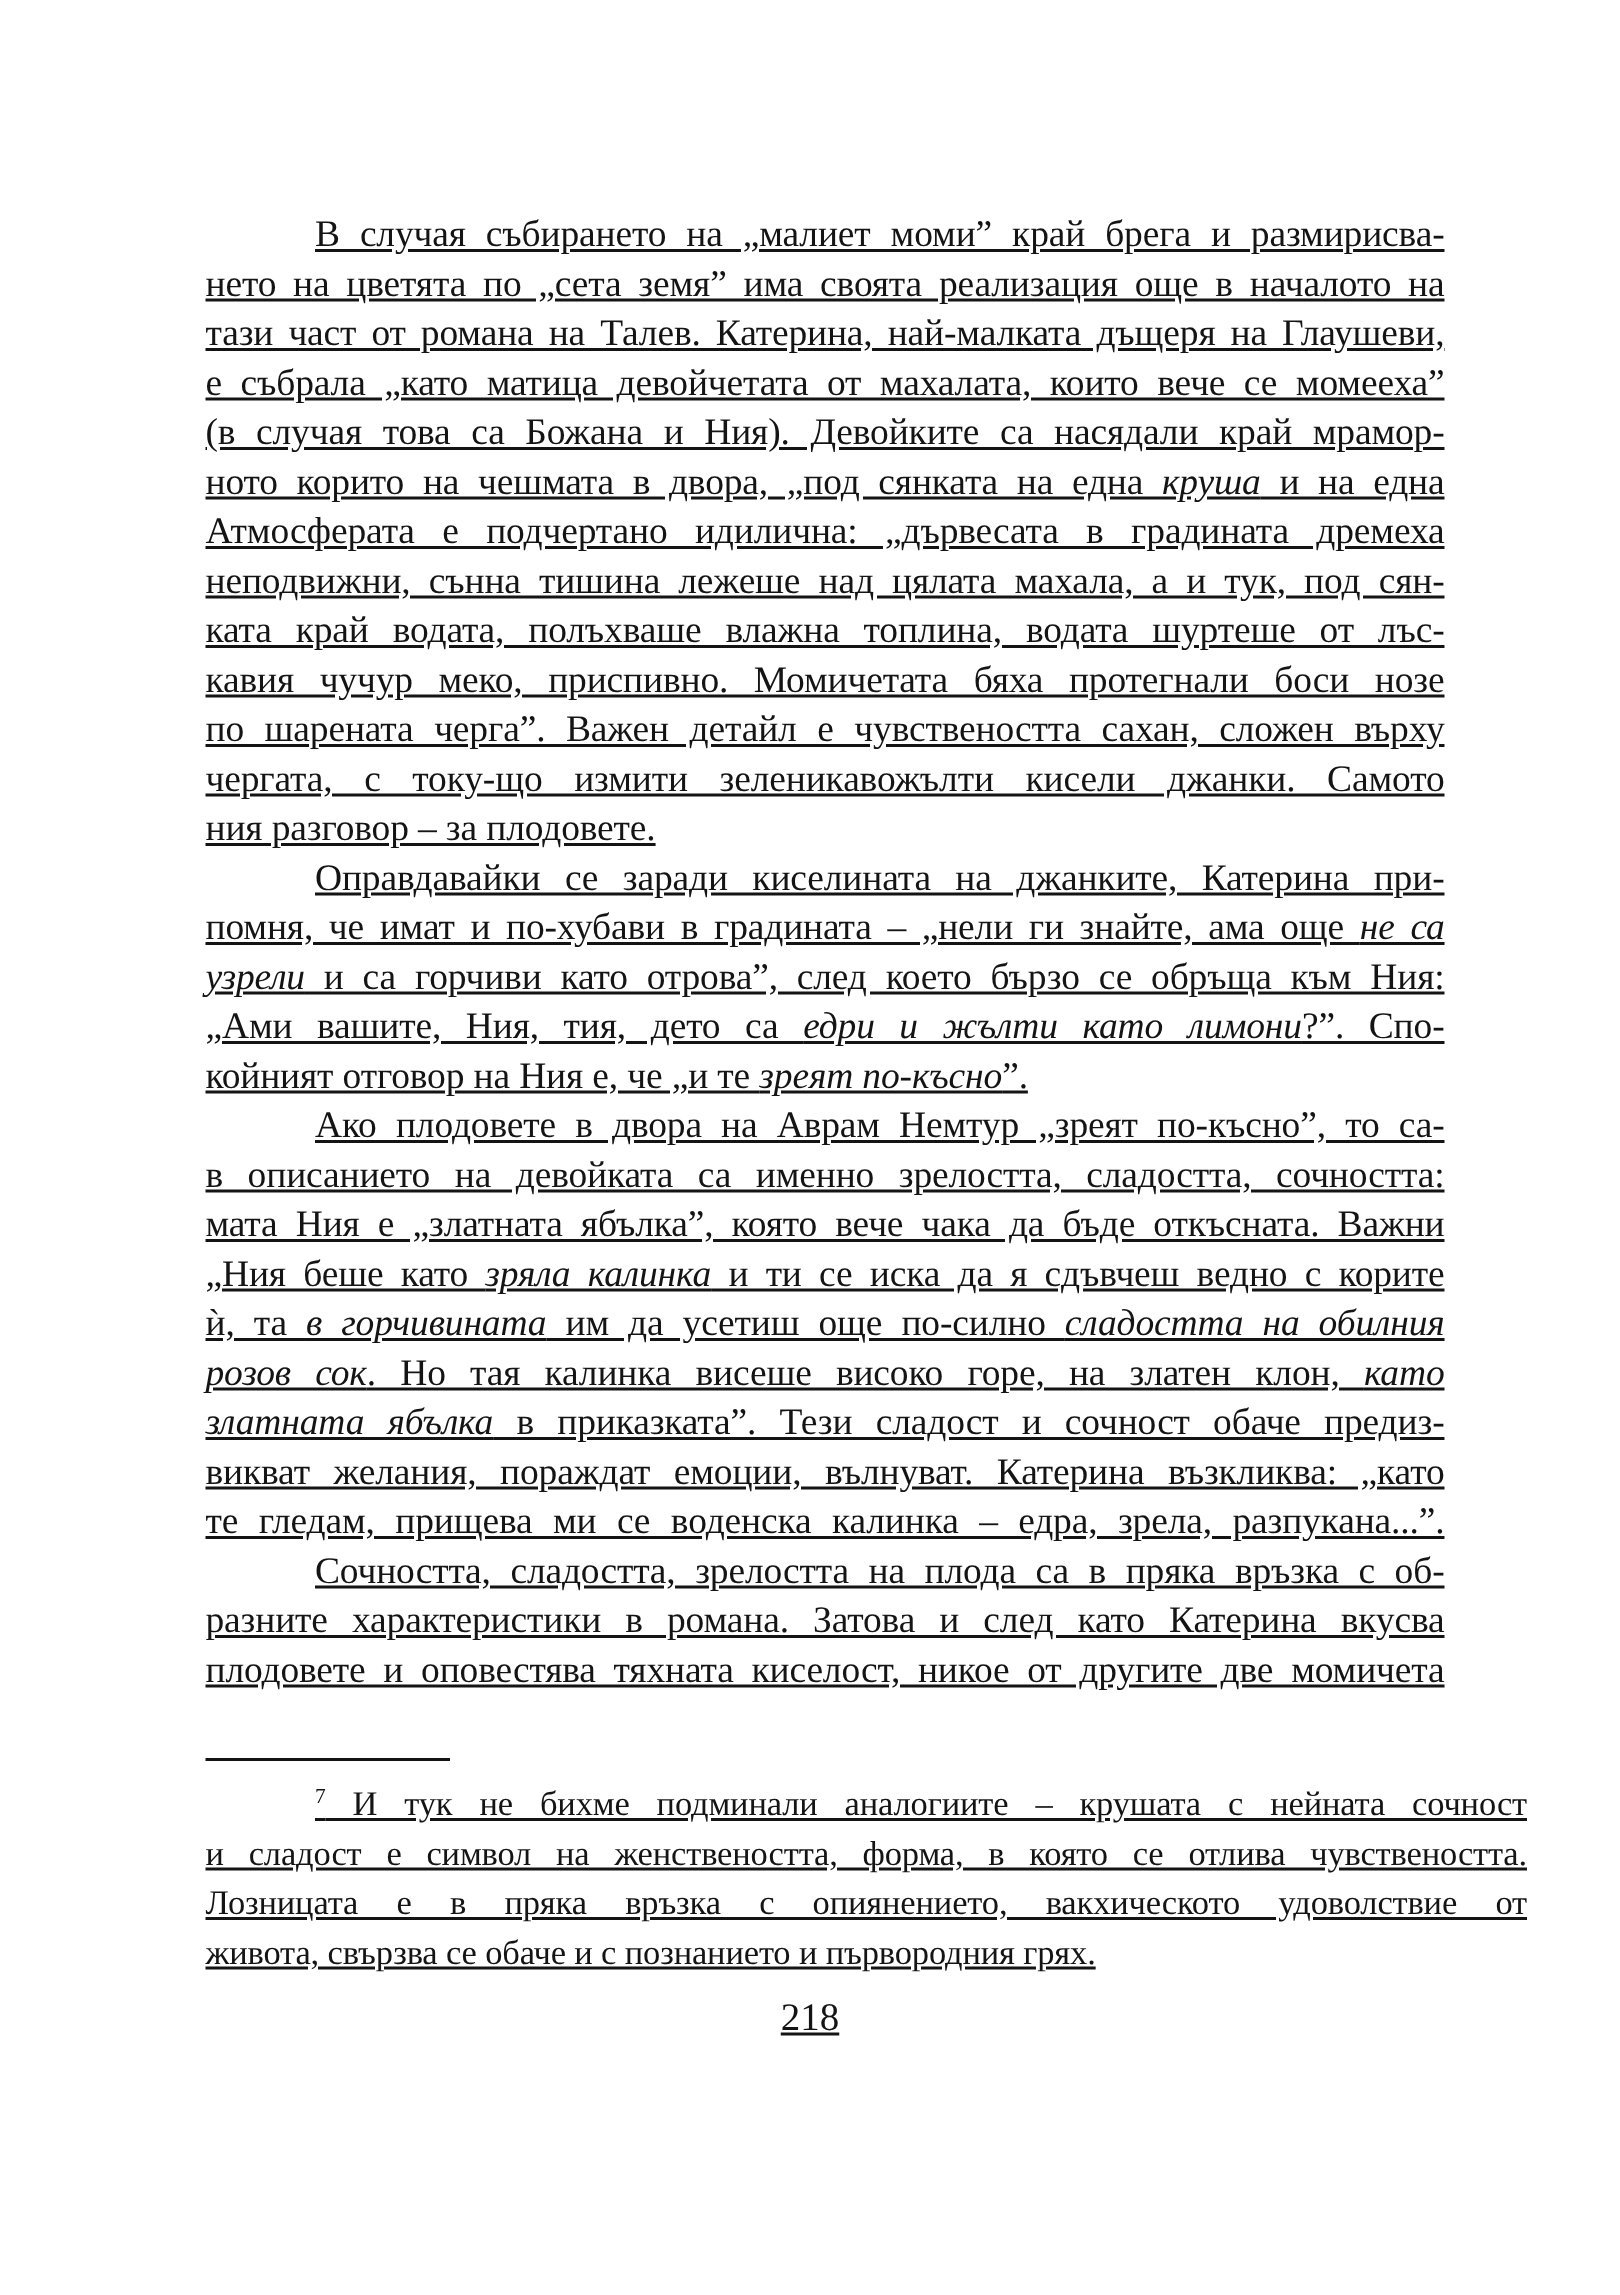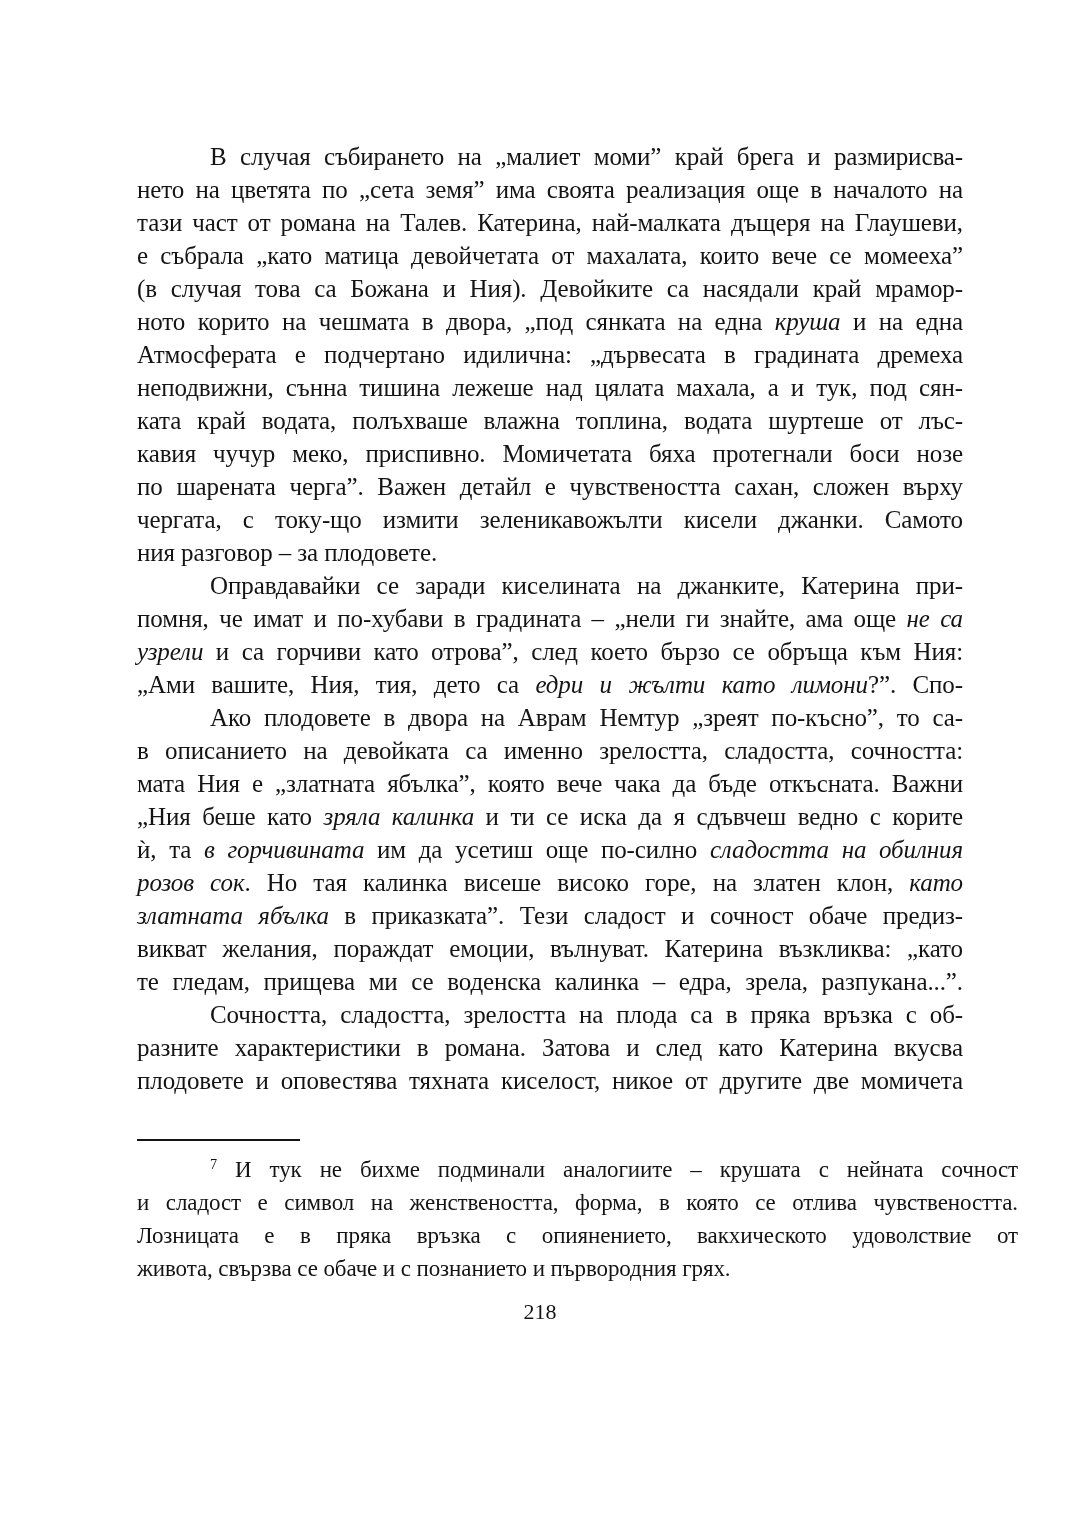--- a/index.html
+++ b/index.html
@@ -5,20 +5,21 @@
   html, body { margin: 0; padding: 0; background: #ffffff; }
   .page {
     position: relative;
     width: 1080px;
     height: 1530px;
     background: #ffffff;
     color: #141414;
     font-family: "Liberation Serif", "DejaVu Serif", serif;
     box-sizing: border-box;
     overflow: hidden;
+    text-decoration: underline;
   }
   .body-text {
     padding: 140px 117px 0 137px;
     font-size: 25px;
     line-height: 33px;
     letter-spacing: -0.1px;
   }
   .line {
     text-align: justify;
     text-align-last: justify;
@@ -42,21 +43,21 @@
   }
   .footnotes {
     padding: 12px 62px 0 137px;
     font-size: 23px;
     line-height: 33px;
     letter-spacing: -0.1px;
   }
   .page-number {
     margin-top: 10px;
     text-align: center;
-    font-size: 22px;
+    font-size: 26px;
     line-height: 33px;
   }
 </style>
 </head>
 <body>
 
 <div class="page">
   <main class="body-text" id="body-text">
       <div class="line indent"><span>В случая събирането на „малиет моми” край брега и размирисва-</span></div>
       <div class="line"><span>нето на цветята по „сета земя” има своята реализация още в началото на</span></div>
@@ -68,20 +69,21 @@
       <div class="line"><span>неподвижни, сънна тишина лежеше над цялата махала, а и тук, под сян-</span></div>
       <div class="line"><span>ката край водата, полъхваше влажна топлина, водата шуртеше от лъс-</span></div>
       <div class="line"><span>кавия чучур меко, приспивно. Момичетата бяха протегнали боси нозе</span></div>
       <div class="line"><span>по шарената черга”. Важен детайл е чувствеността сахан, сложен върху</span></div>
       <div class="line"><span>чергата, с току-що измити зеленикавожълти кисели джанки. Самото</span></div>
       <div class="line last"><span>ния разговор – за плодовете.</span></div>
       <div class="line indent"><span>Оправдавайки се заради киселината на джанките, Катерина при-</span></div>
       <div class="line"><span>помня, че имат и по-хубави в градината – „нели ги знайте, ама още </span><em>не са</em></div>
       <div class="line"><em>узрели</em><span> и са горчиви като отрова”, след което бързо се обръща към Ния:</span></div>
       <div class="line"><span>„Ами вашите, Ния, тия, дето са </span><em>едри и жълти като лимони</em><span>?”. Спо-</span></div>
+      <div class="line last"><span>койният отговор на Ния е, че „и те </span><em>зреят по-късно</em><span>”.</span></div>
       <div class="line indent"><span>Ако плодовете в двора на Аврам Немтур „зреят по-късно”, то са-</span></div>
       <div class="line"><span>в описанието на девойката са именно зрелостта, сладостта, сочността:</span></div>
       <div class="line"><span>мата Ния е „златната ябълка”, която вече чака да бъде откъсната. Важни</span></div>
       <div class="line"><span>„Ния беше като </span><em>зряла калинка</em><span> и ти се иска да я сдъвчеш ведно с корите</span></div>
       <div class="line"><span>ѝ, та </span><em>в горчивината</em><span> им да усетиш още по-силно </span><em>сладостта на обилния</em></div>
       <div class="line"><em>розов сок</em><span>. Но тая калинка висеше високо горе, на златен клон, </span><em>като</em></div>
       <div class="line"><em>златната ябълка</em><span> в приказката”. Тези сладост и сочност обаче предиз-</span></div>
       <div class="line"><span>викват желания, пораждат емоции, вълнуват. Катерина възкликва: „като</span></div>
       <div class="line"><span>те гледам, прищева ми се воденска калинка – едра, зрела, разпукана...”.</span></div>
       <div class="line indent"><span>Сочността, сладостта, зрелостта на плода са в пряка връзка с об-</span></div>

